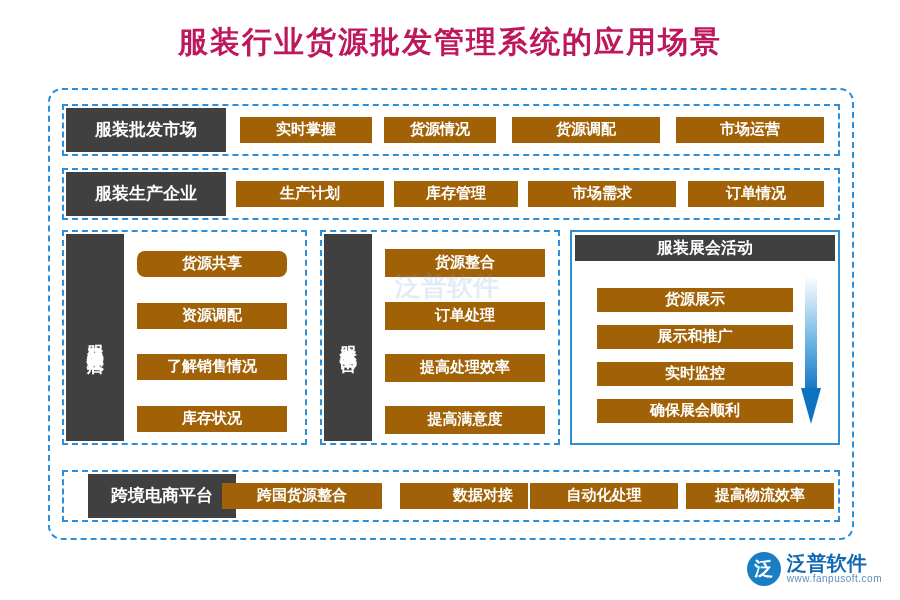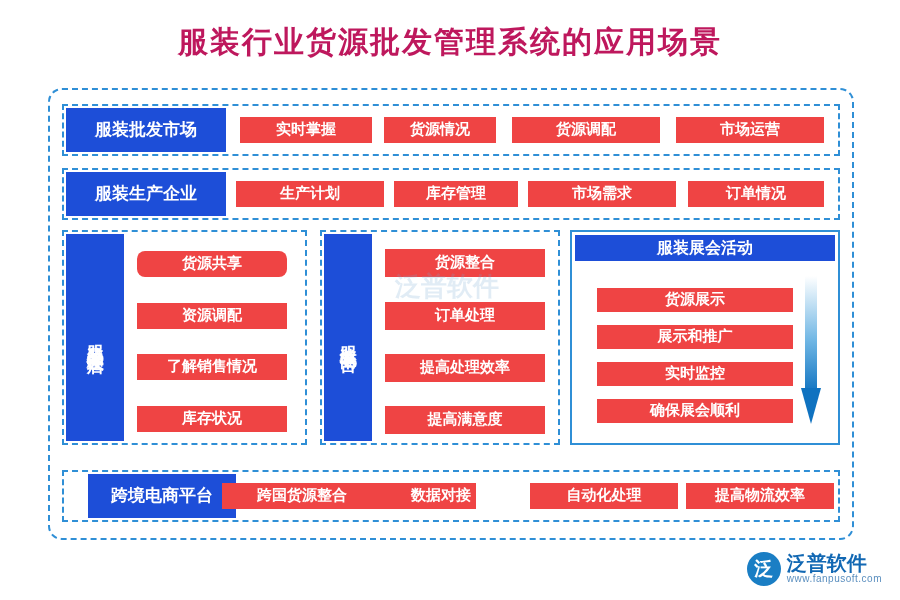--- a/index.html
+++ b/index.html
@@ -38,33 +38,33 @@
     top: 88px;
     width: 806px;
     height: 452px;
     border: 2px dashed #2f8fd6;
     border-radius: 14px;
     box-sizing: border-box;
   }
 
   
   .pill {
-    background: #ef4444;
+    background: #a16207;
     color: #ffffff;
     font-weight: bold;
     font-family: "Liberation Serif", serif;
     display: flex;
     align-items: center;
     justify-content: center;
     box-sizing: border-box;
     text-align: center;
     line-height: 1.15;
   }
   .dark-pill {
-    background: #1d4ed8;
+    background: #404040;
   }
   .dashed-box {
     position: absolute;
     border: 2px dashed #2f8fd6;
     box-sizing: border-box;
   }
   .solid-box {
     position: absolute;
     border: 2px solid #2f8fd6;
     box-sizing: border-box;
@@ -199,21 +199,21 @@
         <stop offset="100%" stop-color="#0f72c0"></stop>
       </linearGradient>
     </defs>
     <rect x="5" y="0" width="12" height="118" fill="url(#arrGrad)"></rect>
     <polygon points="1,112 21,112 11,148" fill="#0f72c0"></polygon>
   </svg>
 
   <div class="dashed-box" id="row4-frame"></div>
   <div class="pill dark-pill" id="row4-head">跨境电商平台</div>
   <div class="pill row4-item" style="left:222px; width:160px;">跨国货源整合</div>
-  <div class="pill row4-item" style="left:368px; width:108px;padding-left:38px;">数据对接</div>
+  <div class="pill row4-item" style="left:400px; width:128px;padding-left:38px;">数据对接</div>
   <div class="pill row4-item" style="left:530px; width:148px;">自动化处理</div>
   <div class="pill row4-item" style="left:686px; width:148px;">提高物流效率</div>
 
   <div id="center-watermark">泛普软件</div>
 
   <div id="logo">
     <div id="logo-mark">泛</div>
     <div id="logo-text">
       <div id="logo-name">泛普软件</div>
       <div id="logo-url">www.fanpusoft.com</div>

